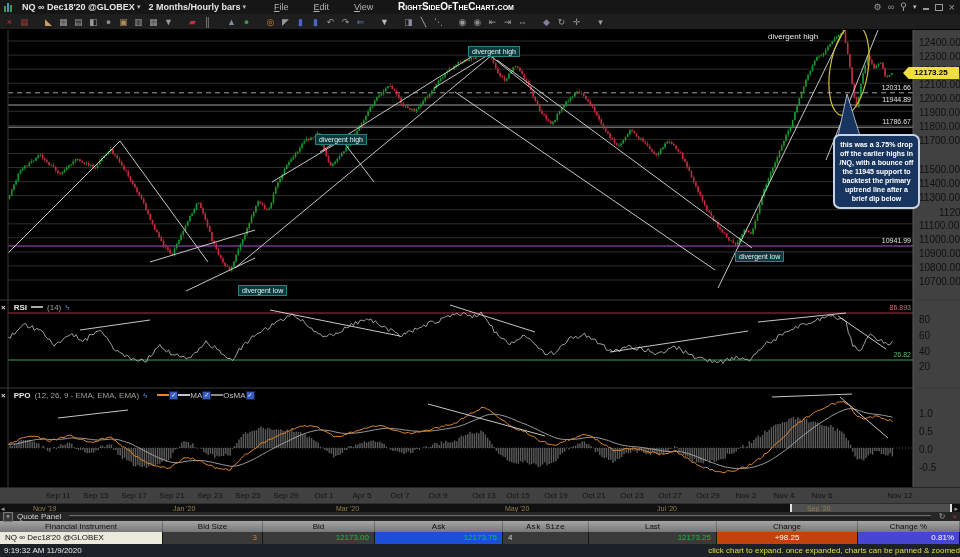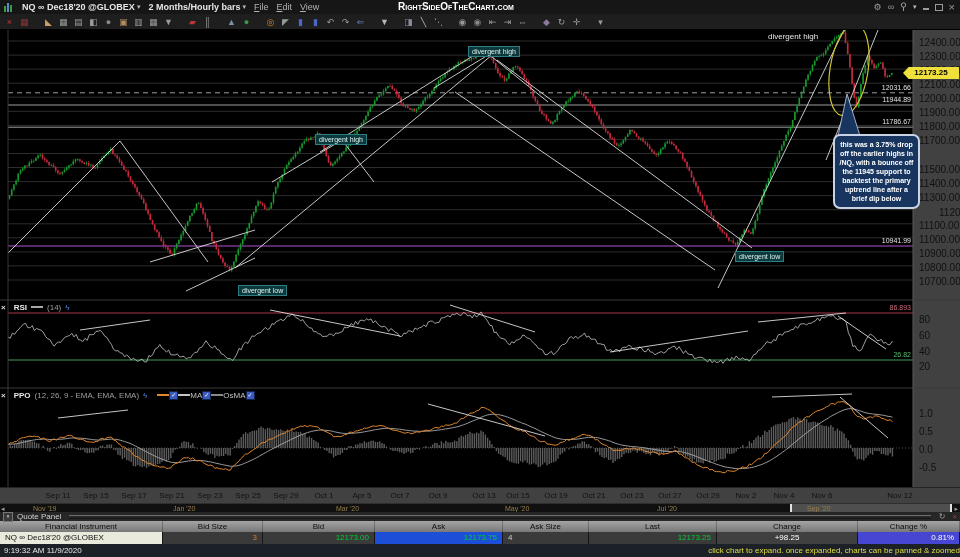--- a/index.html
+++ b/index.html
@@ -4,21 +4,21 @@
 <style>
   html,body{margin:0;padding:0;background:#000;}
   #app{position:relative;width:960px;height:557px;overflow:hidden;background:#000;
        font-family:"Liberation Sans",sans-serif;-webkit-font-smoothing:antialiased;}
   
   .titlebar{position:absolute;top:0;left:0;right:0;height:14px;background:#161616;
             display:flex;align-items:center;gap:8px;padding-left:4px;color:#e6e6e6;font-size:9px;z-index:20;}
   .titlebar b{font-weight:bold;white-space:nowrap;}
   .sym{display:flex;align-items:center;gap:2px;cursor:pointer;white-space:nowrap;}
   .caret{color:#bbb;font-size:7px;}
-  .menus{display:flex;gap:8px;color:#b2b2b2;margin-left:0;}
+  .menus{display:flex;gap:25px;color:#b2b2b2;margin-left:20px;}
   .menu{display:inline-block;cursor:pointer;}
   .menu::first-letter{text-decoration:underline;}
   .watermark{position:absolute;left:398px;top:0;height:14px;line-height:14px;color:#fff;
              font-weight:bold;font-size:10px;font-variant:small-caps;letter-spacing:0px;}
   .winctl{position:absolute;right:5px;top:0;height:14px;display:flex;align-items:center;gap:6px;color:#9a9a9a;font-size:9px;}
   .wbtn{cursor:pointer;display:inline-block;line-height:10px;}
   .minbox{width:6px;height:1px;border-bottom:2px solid #9a9a9a;margin-bottom:-3px;}
   .maxbox{width:6px;height:5px;border:1px solid #9a9a9a;}
   
   .toolbar{position:absolute;top:14px;left:0;right:0;height:15px;background:#1e1e1e;
@@ -345,33 +345,33 @@
       <span class="qp-title">Quote Panel</span>
       <span class="qp-rule"></span>
       <span class="qp-ic" style="color:#9a9a9a">↻</span>
       <span class="qp-ic" style="color:#c03434">×</span>
     </div>
     <div class="qp-cols">
         <span class="qp-col" style="width: 163px;">Financial Instrument</span>
         <span class="qp-col" style="width: 100px;">Bid Size</span>
         <span class="qp-col" style="width: 112px;">Bid</span>
         <span class="qp-col" style="width: 128px;">Ask</span>
-        <span class="qp-col" style="width: 86px;">Ask Size</span>
+        <span class="qp-col" style="width: 86px; font-family: Liberation Mono, monospace;">Ask Size</span>
         <span class="qp-col" style="width: 128px;">Last</span>
         <span class="qp-col" style="width: 141px;">Change</span>
         <span class="qp-col" style="width: 102px;">Change %</span>
       </div>
     <div class="qp-row">
         <span class="qcell" style="width: 163px; color: rgb(17, 17, 17); background: rgb(233, 233, 220); text-align: left;">NQ ∞ Dec18'20 @GLOBEX</span>
         <span class="qcell" style="width: 100px; color: rgb(224, 120, 32); background: rgb(58, 58, 58); text-align: right;">3</span>
         <span class="qcell" style="width: 112px; color: rgb(0, 204, 51); background: rgb(58, 58, 58); text-align: right;">12173.00</span>
         <span class="qcell" style="width: 128px; color: rgb(0, 204, 51); background: #1d4ed8; text-align: right;">12173.75</span>
         <span class="qcell" style="width: 86px; color: rgb(204, 204, 204); background: rgb(58, 58, 58); text-align: left;">4</span>
         <span class="qcell" style="width: 128px; color: rgb(0, 204, 51); background: rgb(58, 58, 58); text-align: right;">12173.25</span>
-        <span class="qcell" style="width: 141px; color: rgb(255, 255, 255); background: #404040; text-align: center;">+98.25</span>
+        <span class="qcell" style="width: 141px; color: rgb(255, 255, 255); background: #c2410c; text-align: center;">+98.25</span>
         <span class="qcell" style="width: 102px; color: rgb(255, 255, 255); background: rgb(70, 70, 210); text-align: right;">0.81%</span>
       </div>
   </div>
 
   <div class="statusbar">
     <span class="st-time">9:19:32 AM 11/9/2020</span>
     <span class="st-hint">click chart to expand. once expanded, charts can be panned &amp; zoomed</span>
   </div>
 </div>
 

